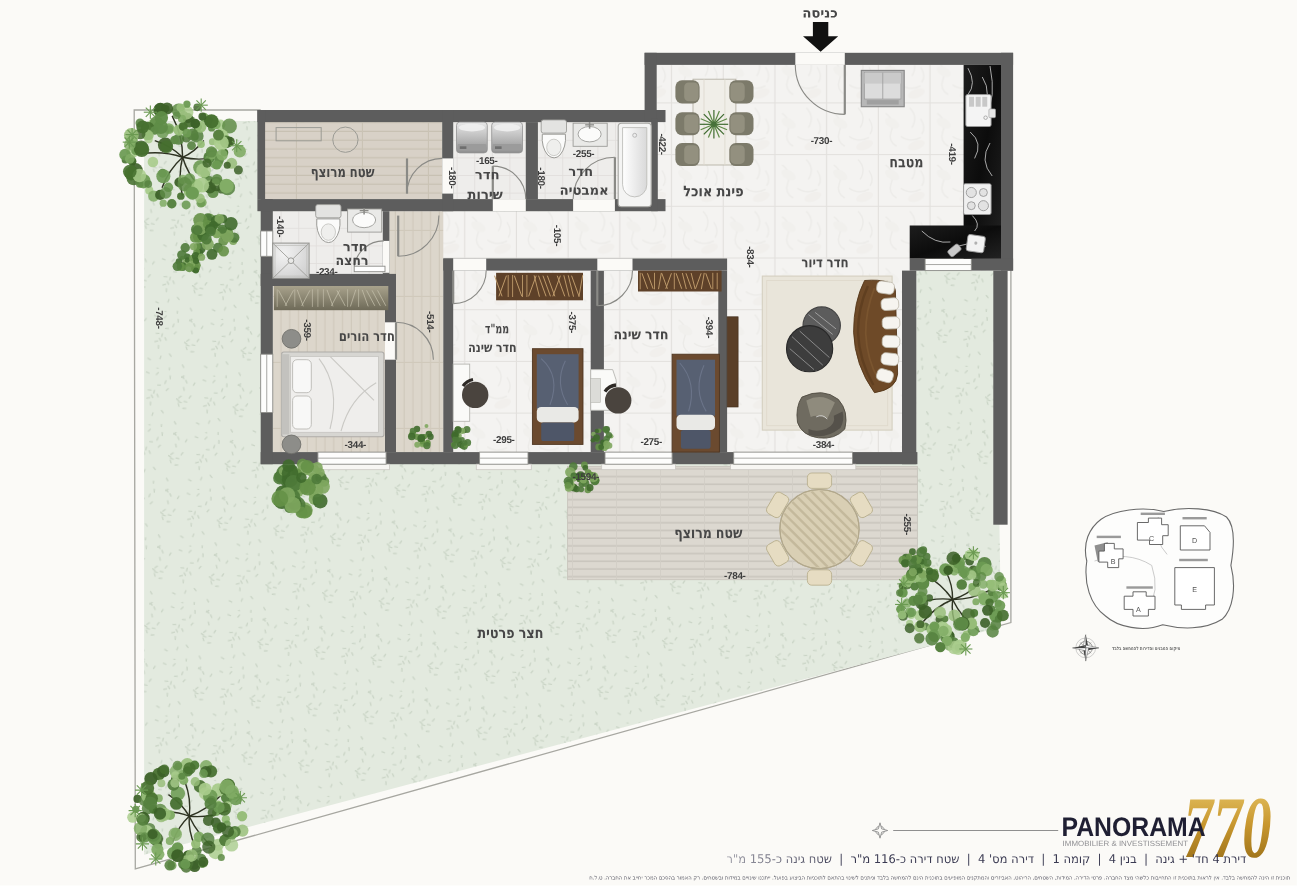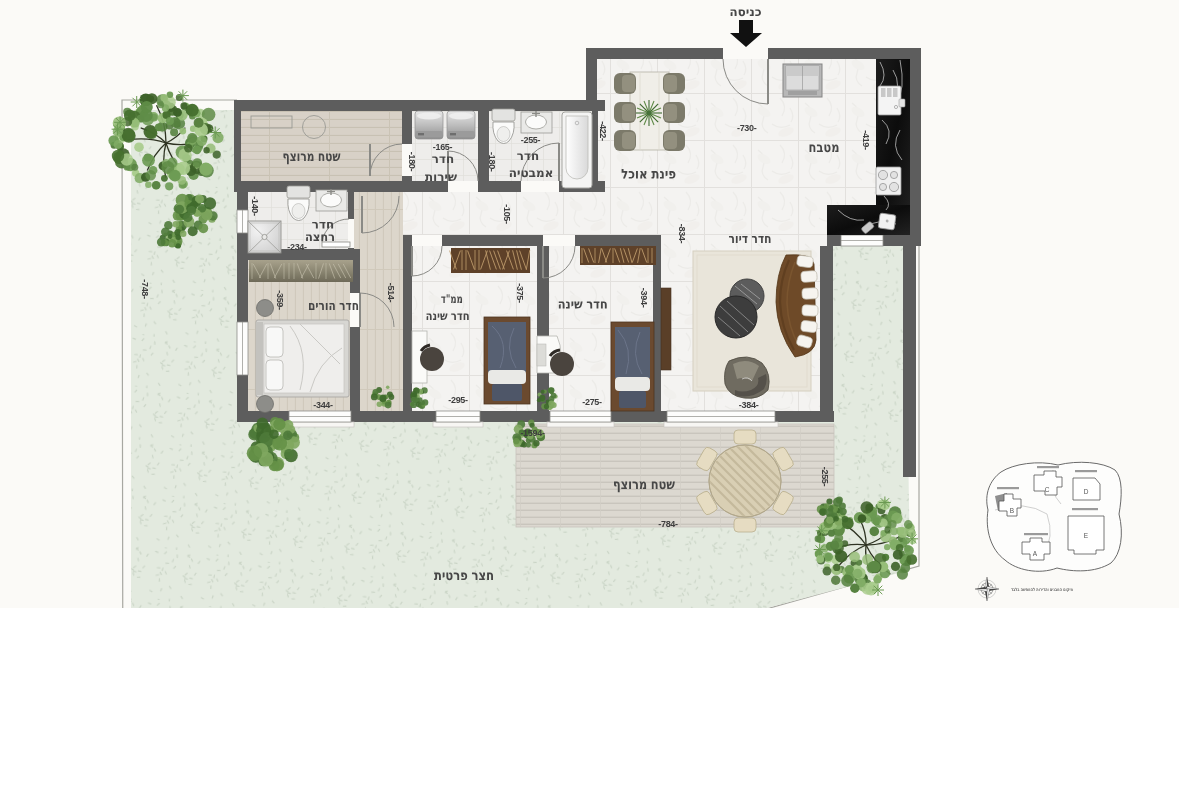--- a/index.html
+++ b/index.html
@@ -1,15 +1,15 @@
 <!DOCTYPE html>
 <html><head><meta charset="utf-8">
 <style>
 html,body{margin:0;padding:0;background:#ffffff;}
-#page{position:relative;width:1179px;height:608px;overflow:hidden;background:#fbfaf7;font-family:"Liberation Sans",sans-serif;}
+#page{position:relative;width:1179px;height:805px;overflow:hidden;background:#fbfaf7;font-family:"Liberation Sans",sans-serif;}
 </style></head><body>
 <div id="page">
 <svg width="1179" height="805" viewBox="0 0 1179 805">
 <defs>
 <pattern id="speck" width="52" height="52" patternUnits="userSpaceOnUse" patternTransform="rotate(8)">
 <rect x="16.8" y="7.8" width="3.8" height="1.2" rx="0.6" fill="#c6d1c2" transform="rotate(117 16.8 7.8)"></rect>
 <rect x="3.8" y="27.9" width="3.8" height="1.2" rx="0.6" fill="#c6d1c2" transform="rotate(66 3.8 27.9)"></rect>
 <rect x="3.0" y="26.4" width="3.8" height="1.2" rx="0.6" fill="#c6d1c2" transform="rotate(7 3.0 26.4)"></rect>
 <rect x="22.5" y="3.6" width="3.8" height="1.2" rx="0.6" fill="#c6d1c2" transform="rotate(16 22.5 3.6)"></rect>
 <rect x="22.1" y="43.0" width="3.8" height="1.2" rx="0.6" fill="#c6d1c2" transform="rotate(22 22.1 43.0)"></rect>

